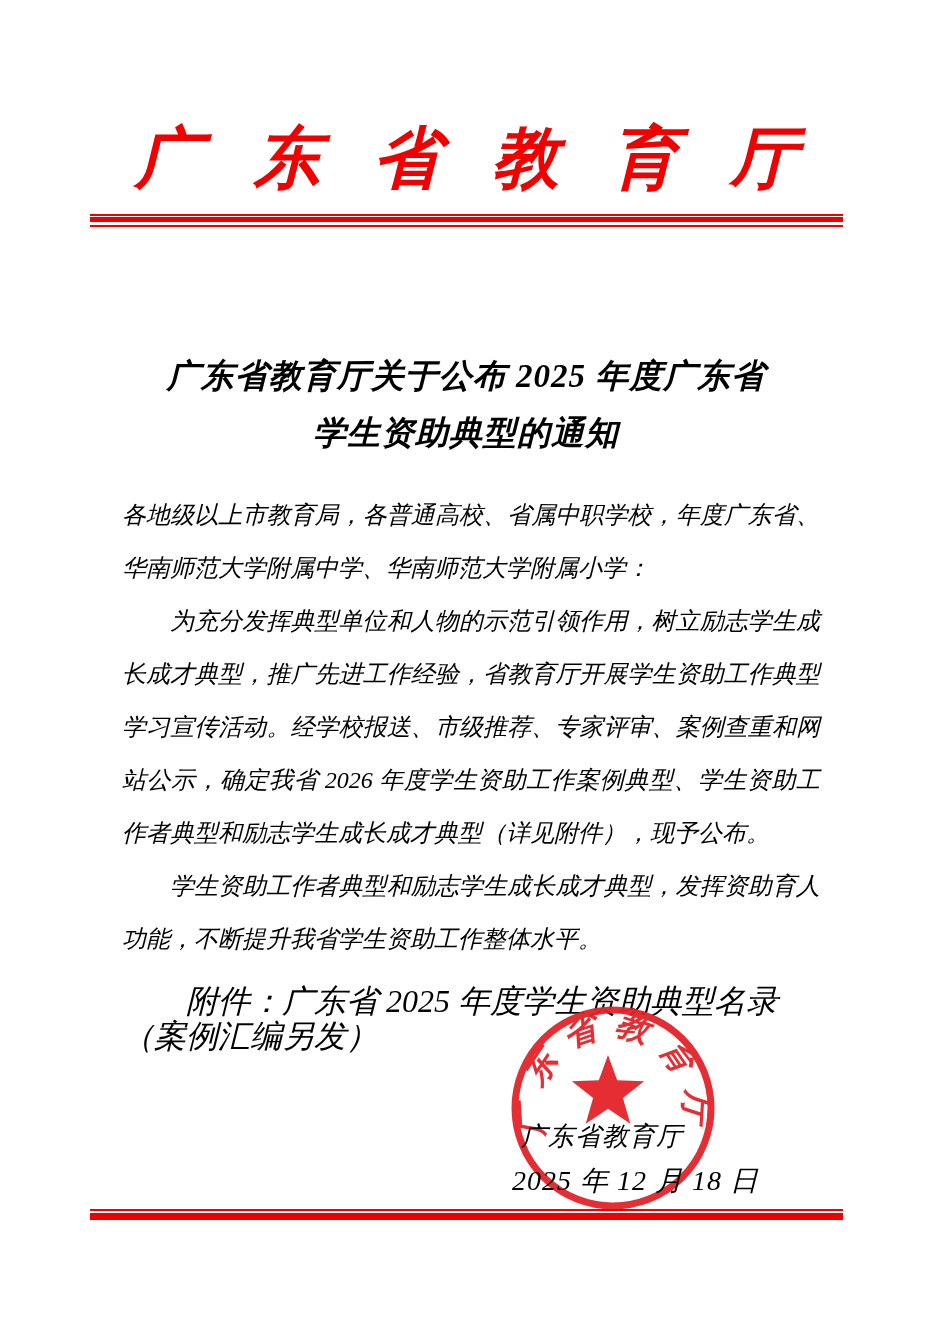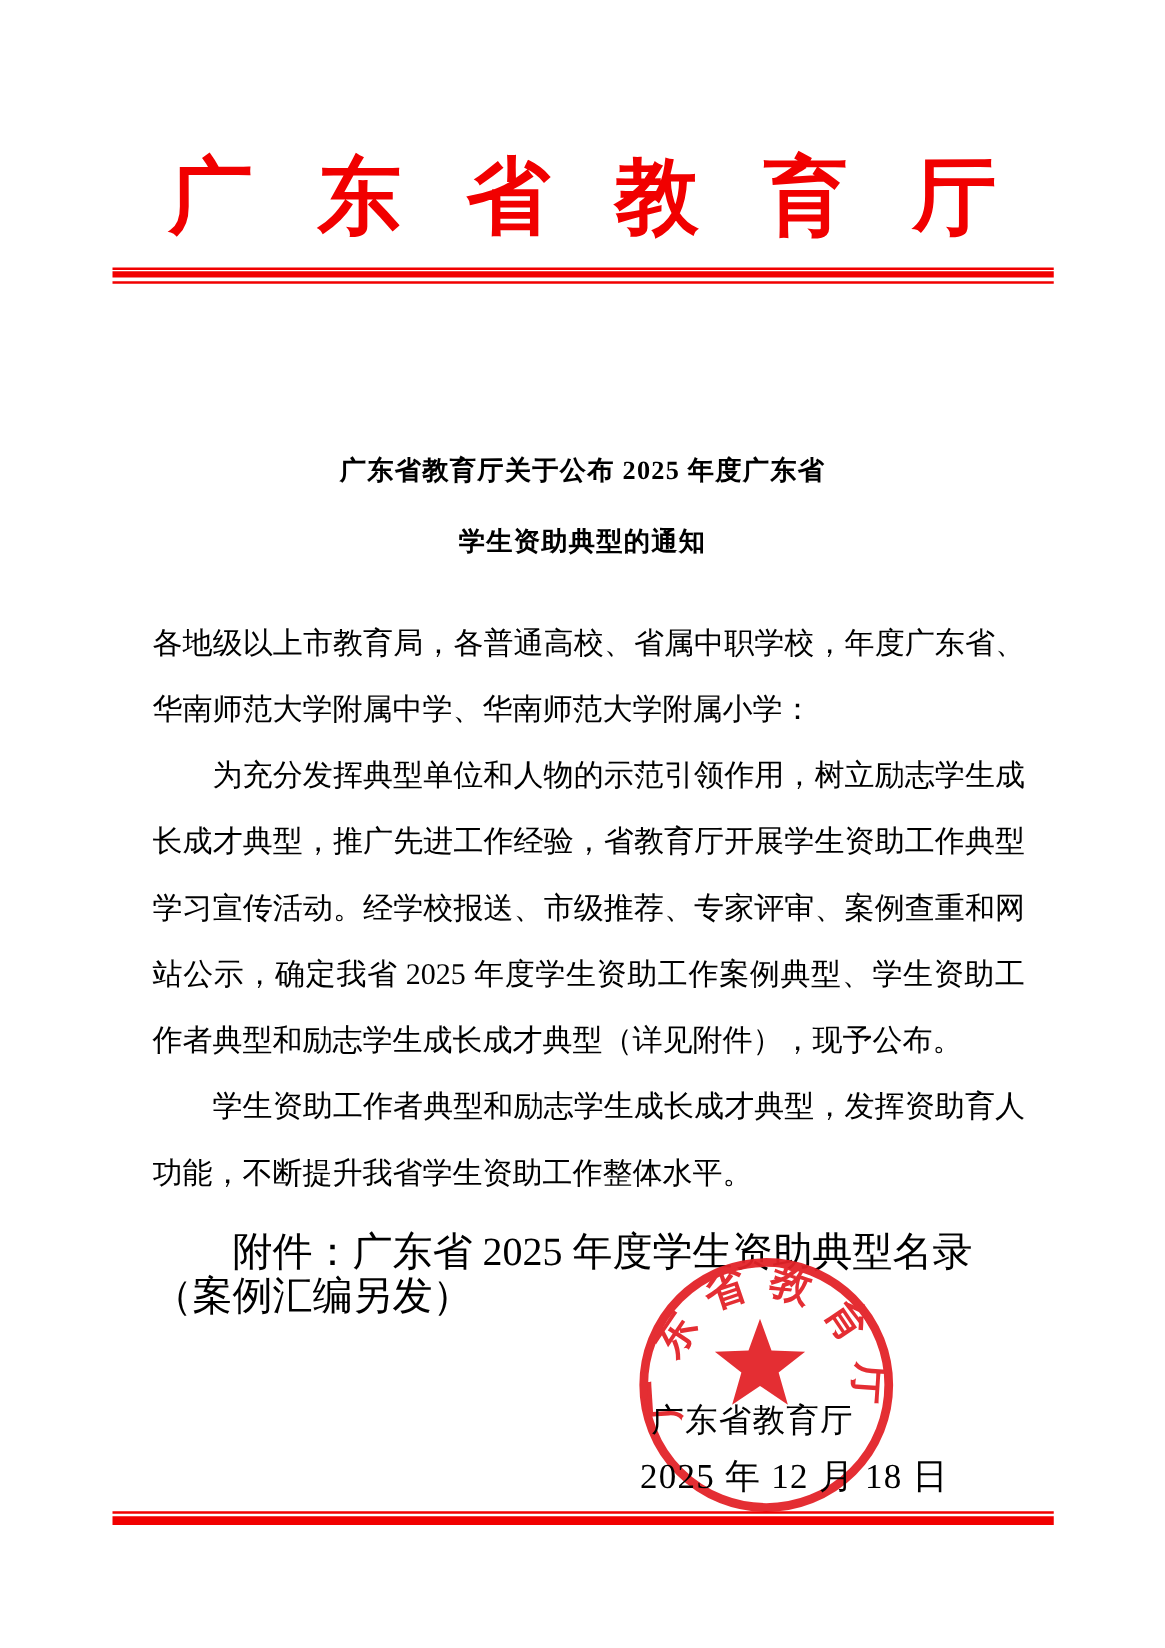--- a/index.html
+++ b/index.html
@@ -8,20 +8,21 @@
     background: #ffffff;
   }
   .page {
     position: relative;
     width: 932px;
     height: 1318px;
     background: #ffffff;
     overflow: hidden;
     font-family: "Liberation Serif", "DejaVu Serif", serif;
     color: #000000;
+    font-style: italic;
   }
 
   
   .letterhead {
     position: absolute;
     top: 120px;
     left: 135px;
     font-size: 67px;
     font-weight: bold;
     color: #f10000;
@@ -55,21 +56,21 @@
     white-space: nowrap;
   }
 
   
   .doc-title {
     position: absolute;
     top: 348px;
     left: 0;
     right: 0;
     text-align: center;
-    font-size: 21px;
+    font-size: 33px;
     font-weight: bold;
     line-height: 57px;
     letter-spacing: 1px;
   }
 
   
   .body-text {
     position: absolute;
     top: 489px;
     left: 122px;
@@ -142,21 +143,21 @@
   </div>
 
 
   <div class="doc-title">
     <div>广东省教育厅关于公布 2025 年度广东省</div>
     <div>学生资助典型的通知</div>
   </div>
 
   <div class="body-text">
     <p>各地级以上市教育局，各普通高校、省属中职学校，年度广东省、华南师范大学附属中学、华南师范大学附属小学：</p>
-    <p class="indent">为充分发挥典型单位和人物的示范引领作用，树立励志学生成长成才典型，推广先进工作经验，省教育厅开展学生资助工作典型学习宣传活动。经学校报送、市级推荐、专家评审、案例查重和网站公示，确定我省 2025 年度学生资助工作案例典型、学生资助工作者典型和励志学生成长成才典型（详见附件），现予公布。</p>
+    <p class="indent">为充分发挥典型单位和人物的示范引领作用，树立励志学生成长成才典型，推广先进工作经验，省教育厅开展学生资助工作典型学习宣传活动。经学校报送、市级推荐、专家评审、案例查重和网站公示，确定我省 2026 年度学生资助工作案例典型、学生资助工作者典型和励志学生成长成才典型（详见附件），现予公布。</p>
     <p class="indent">学生资助工作者典型和励志学生成长成才典型，发挥资助育人功能，不断提升我省学生资助工作整体水平。</p>
   </div>
 
   <div class="attachment">附件：广东省 2025 年度学生资助典型名录（案例汇编另发）</div>
 
   <svg class="seal" viewBox="0 0 210 210">
     <circle cx="105" cy="105" r="98" fill="none" stroke="#e32329" stroke-width="7"></circle>
     <polygon points="100,52 90.8,77.3 63.9,78.3 85.1,94.9 77.7,120.7 100,105.7 122.3,120.7 114.9,94.9 136.1,78.3 109.2,77.3" fill="#e32329"></polygon>
     <path id="sealArc" d="M 37.3 129.6 A 72 72 0 1 1 172.7 129.6" fill="none"></path>
     <text>

